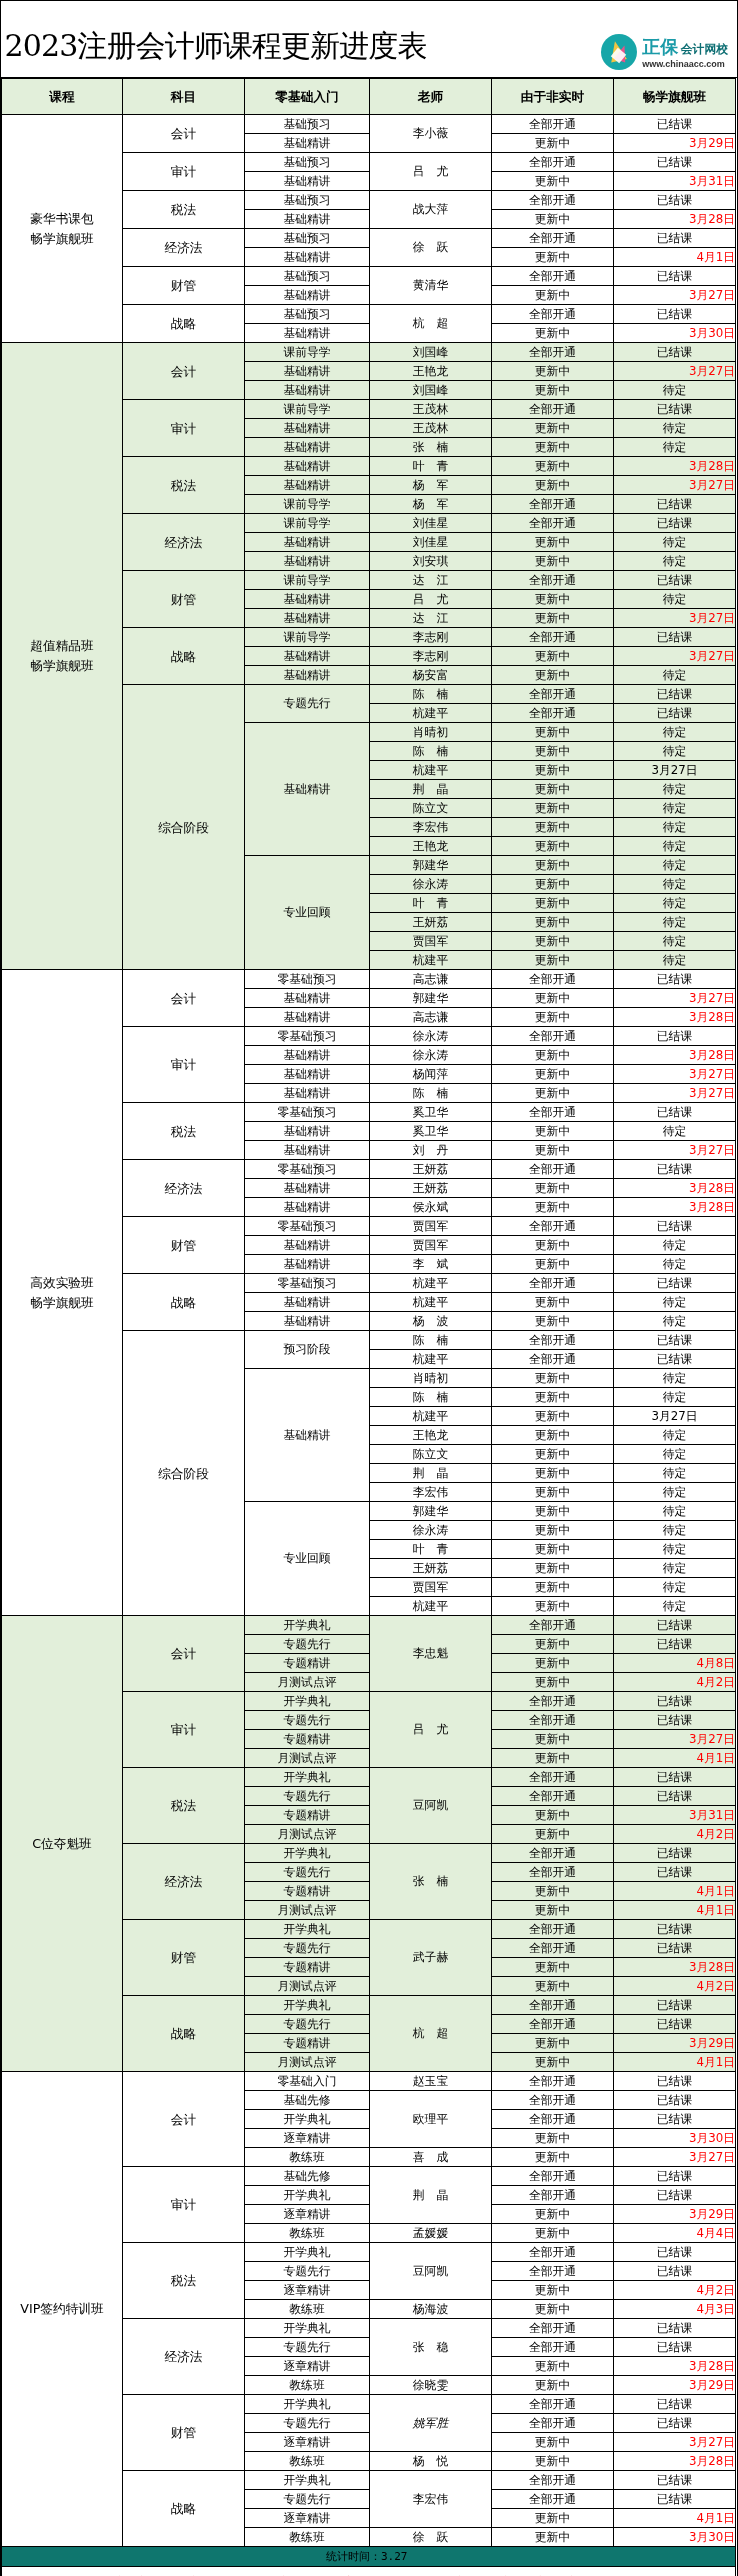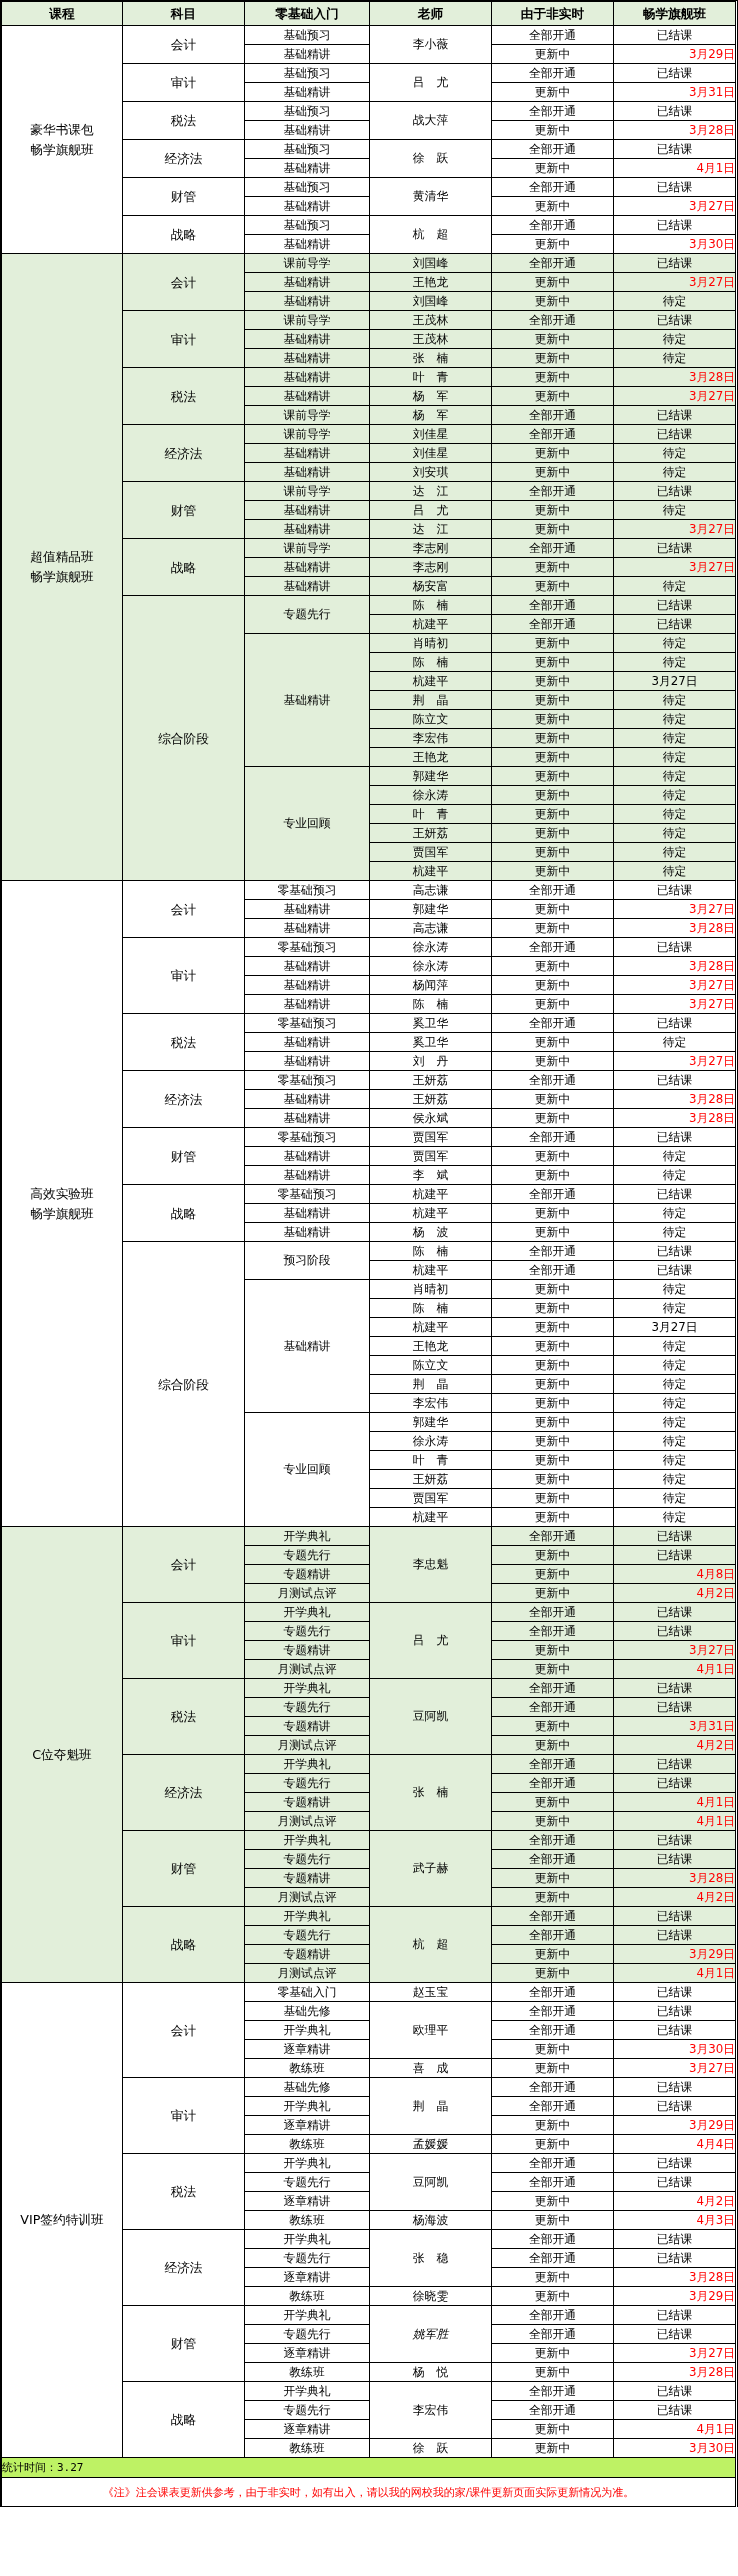--- a/index.html
+++ b/index.html
@@ -15,36 +15,53 @@
   .logo-text { display: flex; flex-direction: column; }
   .logo-top { display: flex; align-items: baseline; }
   .logo-brand { color: #1a9ba8; font-size: 18px; font-weight: bold; }
   .logo-sub { color: #0d6e73; font-size: 11.8px; font-weight: bold; margin-left: 2.7px; }
   .logo-url { font-family: "Liberation Sans", sans-serif; font-size: 9px; color: #333; font-weight: bold; }
 
   table { border-collapse: collapse; width: 735px; table-layout: fixed; font-size: 11.8px; }
   col.c1 { width: 121px; } col.c2 { width: 122px; } col.c3 { width: 125px; }
   col.c4 { width: 122px; } col.c5 { width: 122px; } col.c6 { width: 122px; }
   th, td { border: 0.9px solid #000; text-align: center; vertical-align: middle; height: 19px; padding: 0; line-height: 17px; white-space: nowrap; overflow: hidden; }
-  th { background: #e2efda; font-weight: bold; font-size: 12.7px; height: 24px; border-bottom: 1.8px solid #000; }
+  th { background: #e2efda; font-weight: bold; font-size: 12.7px; height: 36px; border-bottom: 1.8px solid #000; }
   tbody.sec td { }
   tbody.green td { background: #e2efda; }
   tbody.white td { background: #fff; }
   tbody.sec tr.sec-first td { border-top: 1.8px solid #000; }
   td.course, td.subject { border-right: 1.4px solid #000; }
   td.course { font-size: 12.7px; white-space: normal; line-height: 20px; }
   td.subject { font-size: 12.7px; }
   .red { color: #ff0000; text-align: right; }
-  .stat-row td { background: #bef264; text-align: left; padding-right: 3.6px; height: 20px; font-family: "DejaVu Sans Mono", monospace; font-size: 11px; border-top: 1.8px solid #000; }
+  .stat-row td { background: #0f766e; text-align: center; padding-right: 3.6px; height: 20px; font-family: "DejaVu Sans Mono", monospace; font-size: 11px; border-top: 1.8px solid #000; }
   .note-row td { background: #fff; color: #ff0000; height: 29px; font-size: 11px; }
 </style>
 </head>
 <body>
 
 <div id="sheet">
+  <div class="title-bar">
+    <div class="title-text">2023注册会计师课程更新进度表</div>
+    <div class="logo">
+      <div class="logo-mark">
+        <div class="tri1"></div>
+          <div class="tri2"></div>
+          <div class="tri3"></div>
+      </div>
+      <div class="logo-text">
+        <div class="logo-top">
+          <span class="logo-brand">正保</span>
+          <span class="logo-sub">会计网校</span>
+        </div>
+        <span class="logo-url">www.chinaacc.com</span>
+      </div>
+    </div>
+  </div>
 
   <table>
     <colgroup>
         <col class="c1">
         <col class="c2">
         <col class="c3">
         <col class="c4">
         <col class="c5">
         <col class="c6">
       </colgroup>

